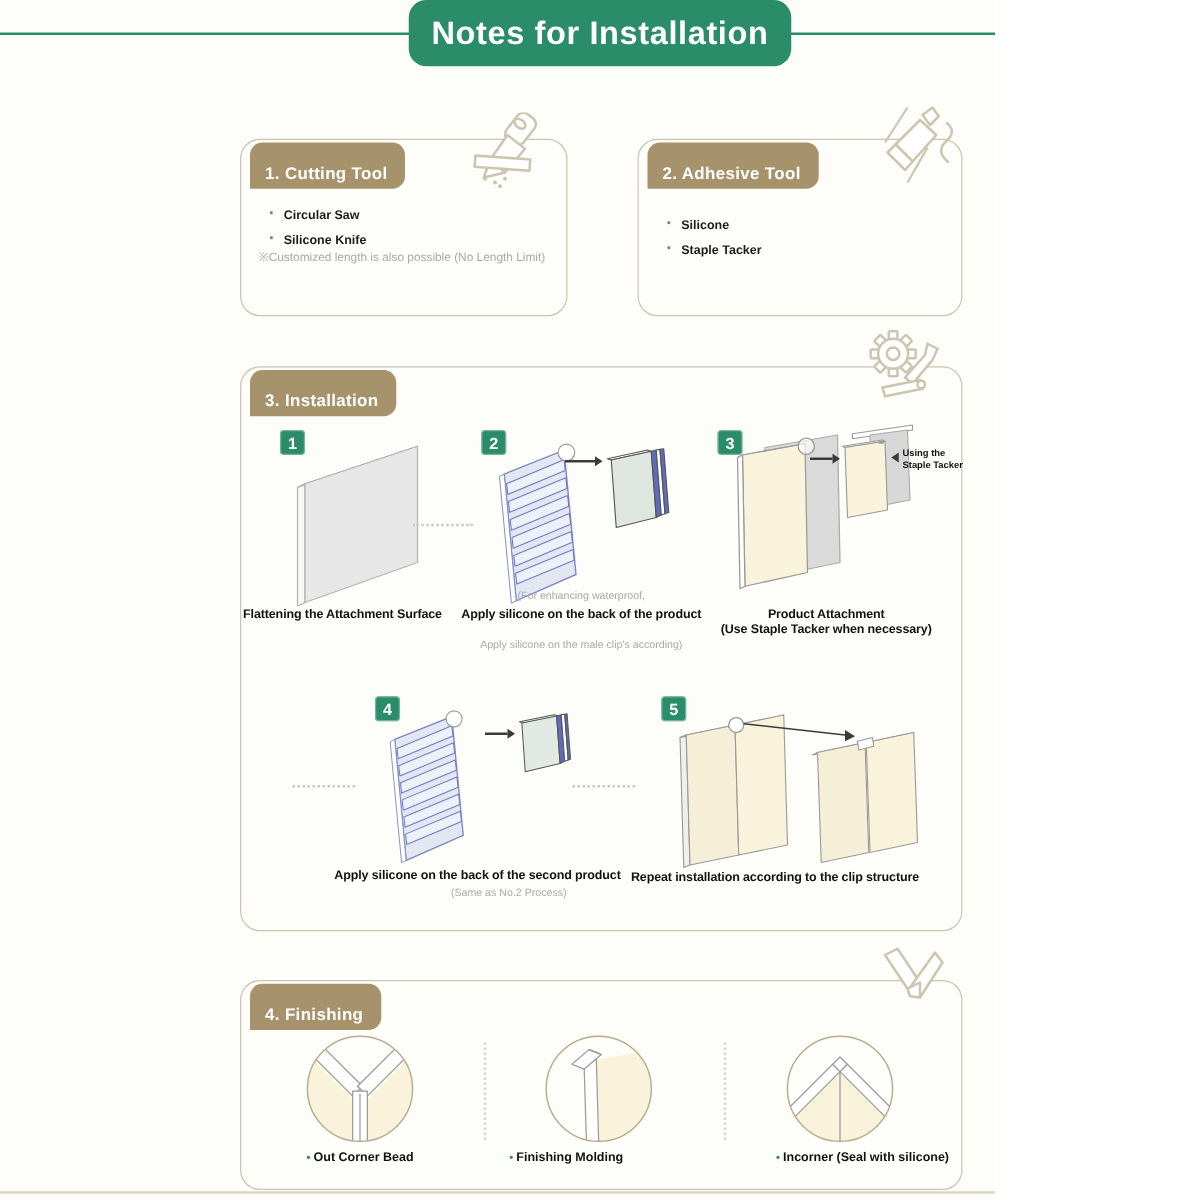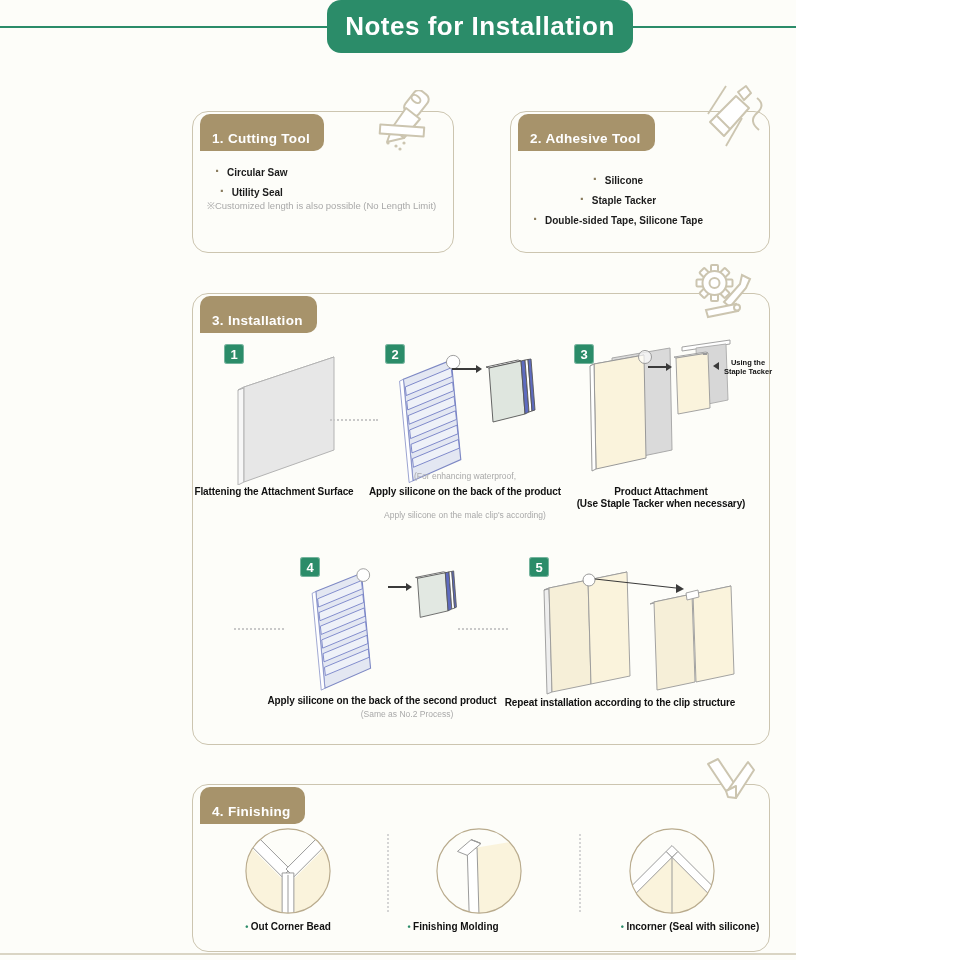--- a/index.html
+++ b/index.html
@@ -6,21 +6,20 @@
     --green:#2B8C69;
     --tan:#A7936B;
     --beige:#CCC5B0;
   }
   html,body{margin:0;padding:0;background:#fff;}
   #page{
     position:relative;width:796px;height:960px;overflow:hidden;
     background:#FDFDF9;
     font-family:"Liberation Sans", sans-serif;
     color:#1c1c1c;
-    text-align:center;
   }
   
   .header-line{position:absolute;left:0;top:26px;width:960px;height:2px;background:var(--green);}
   .title-badge{
     position:absolute;left:327px;top:0;width:306px;height:53px;
     background:var(--green);border-radius:14px;
     display:flex;align-items:center;justify-content:center;
     color:#fff;font-size:26px;font-weight:bold;letter-spacing:.5px;
   }
   
@@ -78,21 +77,21 @@
 
 <div id="page">
 
   <div class="header-line"></div>
   <div class="title-badge">Notes for Installation</div>
 
   <div id="box-cutting" class="panel">
     <div class="seclabel">1. Cutting Tool</div>
     <ul class="toollist">
       <li>Circular Saw</li>
-      <li>Utility Seal</li>
+      <li>Silicone Knife</li>
     </ul>
     <div class="note">※Customized length is also possible (No Length Limit)</div>
   </div>
   <svg id="knife-icon" class="corner-icon" width="68" height="62" viewBox="0 0 68 62">
     <g fill="#fff" stroke="#CCC5B0" stroke-width="2" stroke-linejoin="round">
       <rect x="38" y="0" width="17" height="26" rx="6" transform="rotate(38 46 13)"></rect>
       <ellipse cx="46" cy="9" rx="5" ry="3.2" transform="rotate(38 46 9)"></ellipse>
       <polygon points="36,18 50,29 34,48 22,38"></polygon>
       <polygon points="22,38 34,48 17,52"></polygon>
       <rect x="10" y="36" width="44" height="9" transform="rotate(4 32 40)"></rect>
@@ -103,21 +102,20 @@
       <circle cx="34" cy="53" r="1.6"></circle>
         <circle cx="30" cy="59" r="1.6"></circle>
     </g>
   </svg>
 
   <div id="box-adhesive" class="panel">
     <div class="seclabel">2. Adhesive Tool</div>
     <ul class="toollist">
       <li>Silicone</li>
       <li>Staple Tacker</li>
-      <li>Double-sided Tape, Silicone Tape</li>
     </ul>
   </div>
   <svg id="caulk-icon" class="corner-icon" width="72" height="68" viewBox="0 0 72 68">
     <g fill="none" stroke="#CCC5B0" stroke-width="1.8">
       <line x1="30" y1="2" x2="12" y2="30"></line>
       <line x1="46" y1="34" x2="30" y2="62"></line>
     </g>
     <g fill="#fff" stroke="#CCC5B0" stroke-width="2" stroke-linejoin="round">
       <polygon points="42,8 50,2 55,9 48,16"></polygon>
       <polygon points="14,38 40,12 53,24 28,52"></polygon>

